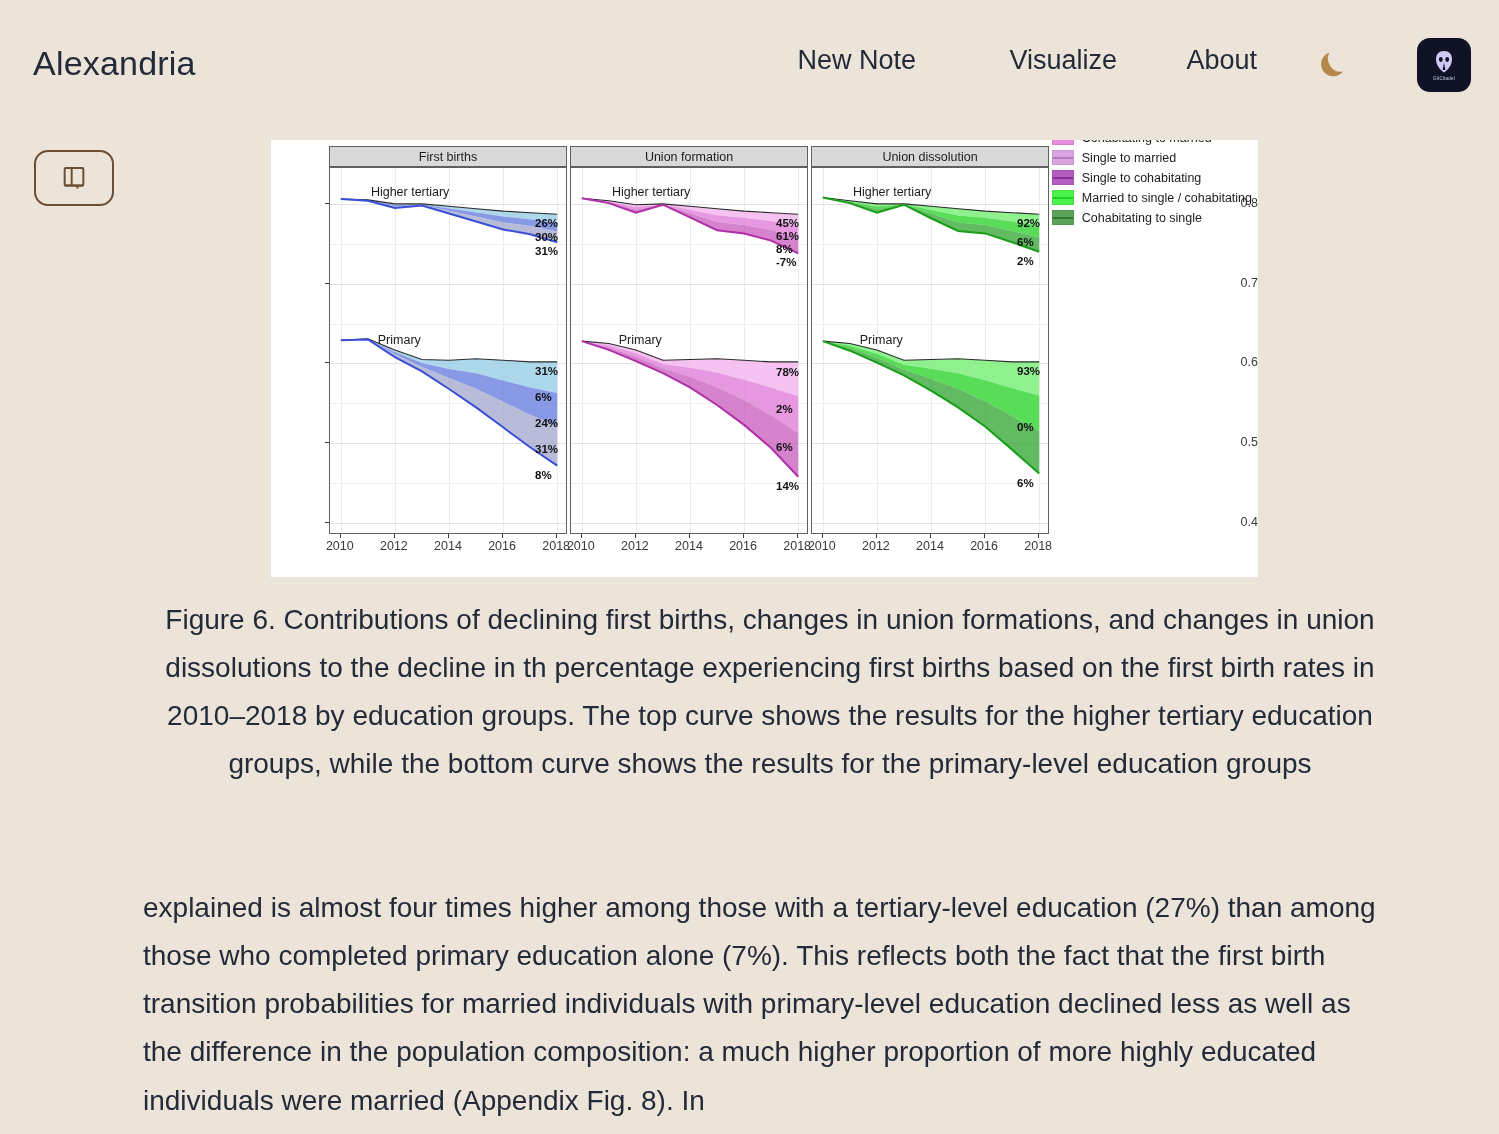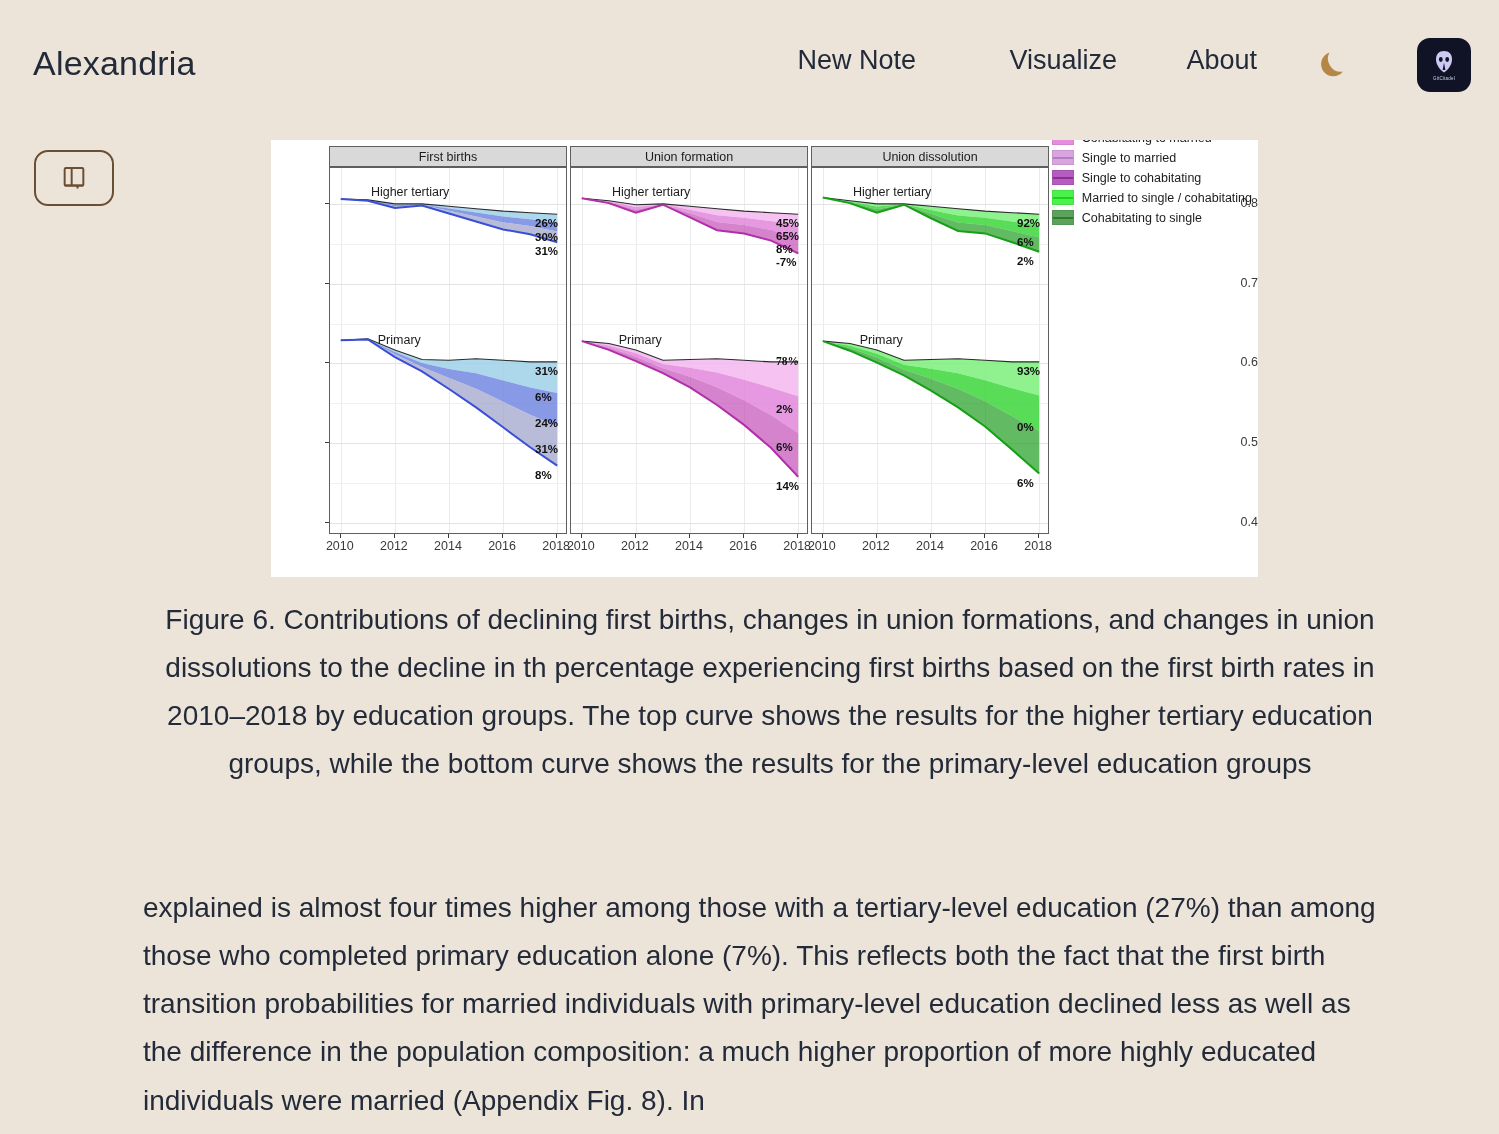--- a/index.html
+++ b/index.html
@@ -269,25 +269,25 @@
           <polyline points="10.818181818184055,30.31739130434778 37.863636363638044,35.104347826086894 64.90909090909203,44.67826086956518 91.95454545454601,36.69999999999993 119,49.46521739130429 146.045454545454,62.230434782608654 173.09090909090799,65.42173913043479 200.13636363636195,72.60217391304349 227.18181818181594,85.36739130434785" fill="none" stroke="#b12fa8" stroke-width="2"></polyline>
           <polygon points="10.818181818184055,173.1282608695652 37.863636363638044,175.52173913043478 64.90909090909203,181.90434782608696 91.95454545454601,192.27608695652174 119,191.47826086956522 146.045454545454,190.6804347826087 173.09090909090799,192.27608695652174 200.13636363636195,193.87173913043478 227.18181818181594,193.87173913043478 227.18181818181594,228.33782608695657 200.13636363636195,219.72130434782608 173.09090909090799,211.66326086956522 146.045454545454,204.56260869565216 119,199.85543478260865 91.95454545454601,196.10565217391306 64.90909090909203,185.2552173913043 37.863636363638044,177.4365217391304 10.818181818184055,173.1282608695652" fill="#f3b7ee" fill-opacity="0.85"></polygon>
           <polygon points="10.818181818184055,173.1282608695652 37.863636363638044,177.4365217391304 64.90909090909203,185.2552173913043 91.95454545454601,196.10565217391306 119,199.85543478260865 146.045454545454,204.56260869565216 173.09090909090799,211.66326086956522 200.13636363636195,219.72130434782608 227.18181818181594,228.33782608695657 227.18181818181594,265.10165217391295 200.13636363636195,247.2941739130435 173.09090909090799,232.34291304347823 146.045454545454,219.37026086956521 119,208.79108695652178 91.95454545454601,200.19052173913047 64.90909090909203,188.82947826086956 37.863636363638044,179.4789565217391 10.818181818184055,173.1282608695652" fill="#e07fd8" fill-opacity="0.8"></polygon>
           <polygon points="10.818181818184055,173.1282608695652 37.863636363638044,179.4789565217391 64.90909090909203,188.82947826086956 91.95454545454601,200.19052173913047 119,208.79108695652178 146.045454545454,219.37026086956521 173.09090909090799,232.34291304347823 200.13636363636195,247.2941739130435 227.18181818181594,265.10165217391295 227.18181818181594,308.7586956521739 200.13636363636195,280.0369565217391 173.09090909090799,256.9 146.045454545454,236.95434782608692 119,219.40217391304353 91.95454545454601,205.0413043478261 64.90909090909203,193.07391304347826 37.863636363638044,181.90434782608696 10.818181818184055,173.1282608695652" fill="#c34fb8" fill-opacity="0.7"></polygon>
           <polyline points="10.818181818184055,173.1282608695652 37.863636363638044,175.52173913043478 64.90909090909203,181.90434782608696 91.95454545454601,192.27608695652174 119,191.47826086956522 146.045454545454,190.6804347826087 173.09090909090799,192.27608695652174 200.13636363636195,193.87173913043478 227.18181818181594,193.87173913043478" fill="none" stroke="#2b2b2b" stroke-width="1.1"></polyline>
           <polyline points="10.818181818184055,173.1282608695652 37.863636363638044,181.90434782608696 64.90909090909203,193.07391304347826 91.95454545454601,205.0413043478261 119,219.40217391304353 146.045454545454,236.95434782608692 173.09090909090799,256.9 200.13636363636195,280.0369565217391 227.18181818181594,308.7586956521739" fill="none" stroke="#b12fa8" stroke-width="2"></polyline>
         </svg>
       </div>
       <div class="grouplab" style="left: 380.136px; top: 45.2739px; transform: translate(-50%, 0px);">Higher tertiary</div>
       <div class="pctlab" style="left: 505px; top: 77.2739px;">45%</div>
-      <div class="pctlab" style="left: 505px; top: 90.3051px;">65%</div>
+      <div class="pctlab" style="left: 505px; top: 90.3051px;">61%</div>
       <div class="pctlab" style="left: 505px; top: 103.336px;">8%</div>
       <div class="pctlab" style="left: 505px; top: 116.367px;">-7%</div>
       <div class="grouplab" style="left: 369.318px; top: 192.872px; transform: translate(-50%, 0px);">Primary</div>
-      <div class="pctlab" style="left: 505px; top: 215px; font-family: Liberation Serif, serif;">78%</div>
+      <div class="pctlab" style="left: 505px; top: 226px;">78%</div>
       <div class="pctlab" style="left: 505px; top: 263.167px;">2%</div>
       <div class="pctlab" style="left: 505px; top: 301.463px;">6%</div>
       <div class="pctlab" style="left: 505px; top: 339.759px;">14%</div>
       <div class="xtick" style="left: 309.818px;">2010</div>
       <div class="xtickmark" style="left: 309.818px;"></div>
       <div class="xtick" style="left: 363.909px;">2012</div>
       <div class="xtickmark" style="left: 363.909px;"></div>
       <div class="xtick" style="left: 418px;">2014</div>
       <div class="xtickmark" style="left: 418px;"></div>
       <div class="xtick" style="left: 472.091px;">2016</div>

